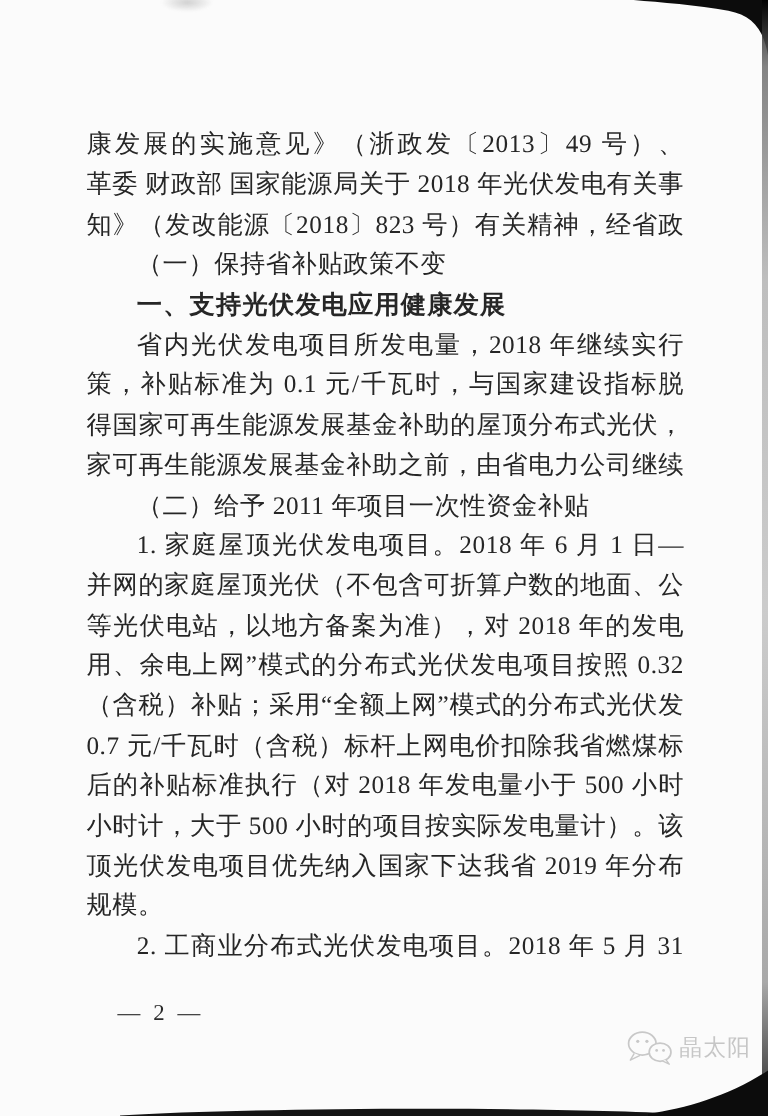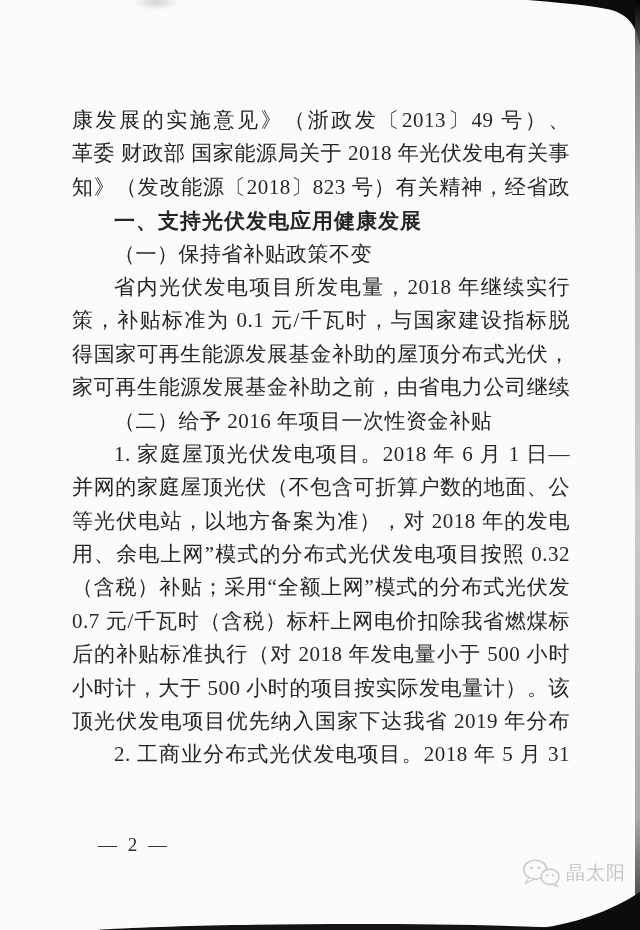--- a/index.html
+++ b/index.html
@@ -82,36 +82,37 @@
   </svg>
 
   <svg class="corner-br" viewBox="0 0 100 40" preserveAspectRatio="none">
     <path d="M0,38 C32,34 70,22 100,2 L100,40 L0,40 Z" fill="#0c0c0c"></path>
   </svg>
 
   <div class="text-block" id="text-block">
       <div class="line fill">康发展的实施意见》（浙政发〔2013〕49 号）、《国家发展改</div>
       <div class="line fill">革委 财政部 国家能源局关于 2018 年光伏发电有关事项的通</div>
       <div class="line fill">知》（发改能源〔2018〕823 号）有关精神，经省政府同意，现</div>
+      <div class="line indent">（一）保持省补贴政策不变</div>
       <div class="line indent bold">一、支持光伏发电应用健康发展</div>
-      <div class="line indent">（一）保持省补贴政策不变</div>
       <div class="line indent fill">省内光伏发电项目所发电量，2018 年继续实行电量省补贴政</div>
       <div class="line fill">策，补贴标准为 0.1 元/千瓦时，与国家建设指标脱钩。明确可获</div>
       <div class="line fill">得国家可再生能源发展基金补助的屋顶分布式光伏，在未获得国</div>
       <div class="line fill">家可再生能源发展基金补助之前，由省电力公司继续给予垫付。</div>
-      <div class="line indent">（二）给予 2016 年项目一次性资金补贴</div>
+      <div class="line indent">（二）给予 2011 年项目一次性资金补贴</div>
       <div class="line indent fill">1. 家庭屋顶光伏发电项目。2018 年 6 月 1 日—12 月 31 日</div>
       <div class="line fill">并网的家庭屋顶光伏（不包含可折算户数的地面、公共建筑屋顶</div>
       <div class="line fill">等光伏电站，以地方备案为准），对 2018 年的发电量，“自发自</div>
       <div class="line fill">用、余电上网”模式的分布式光伏发电项目按照 0.32 元/千瓦时</div>
       <div class="line fill">（含税）补贴；采用“全额上网”模式的分布式光伏发电项目按照</div>
       <div class="line fill">0.7 元/千瓦时（含税）标杆上网电价扣除我省燃煤标杆上网电价</div>
       <div class="line fill">后的补贴标准执行（对 2018 年发电量小于 500 小时的项目按 500</div>
       <div class="line fill">小时计，大于 500 小时的项目按实际发电量计）。该批家庭屋</div>
       <div class="line fill">顶光伏发电项目优先纳入国家下达我省 2019 年分布式光伏发电</div>
+      <div class="line">规模。</div>
       <div class="line indent fill">2. 工商业分布式光伏发电项目。2018 年 5 月 31 日前备案，</div>
     </div>
 
   <div class="page-number">— 2 —</div>
 
   <div class="watermark">
     <svg width="42" height="34" viewBox="0 0 44 34">
       <ellipse cx="16" cy="13.5" rx="12" ry="10" fill="#fbfbfb" stroke="#c8c8c8" stroke-width="1.5"></ellipse>
       <path d="M9,22 L5.5,28 L14,23.8" fill="#fbfbfb" stroke="#c8c8c8" stroke-width="1.2" stroke-linejoin="round"></path>
       <circle cx="12" cy="11.5" r="1.4" fill="#c8c8c8"></circle>

